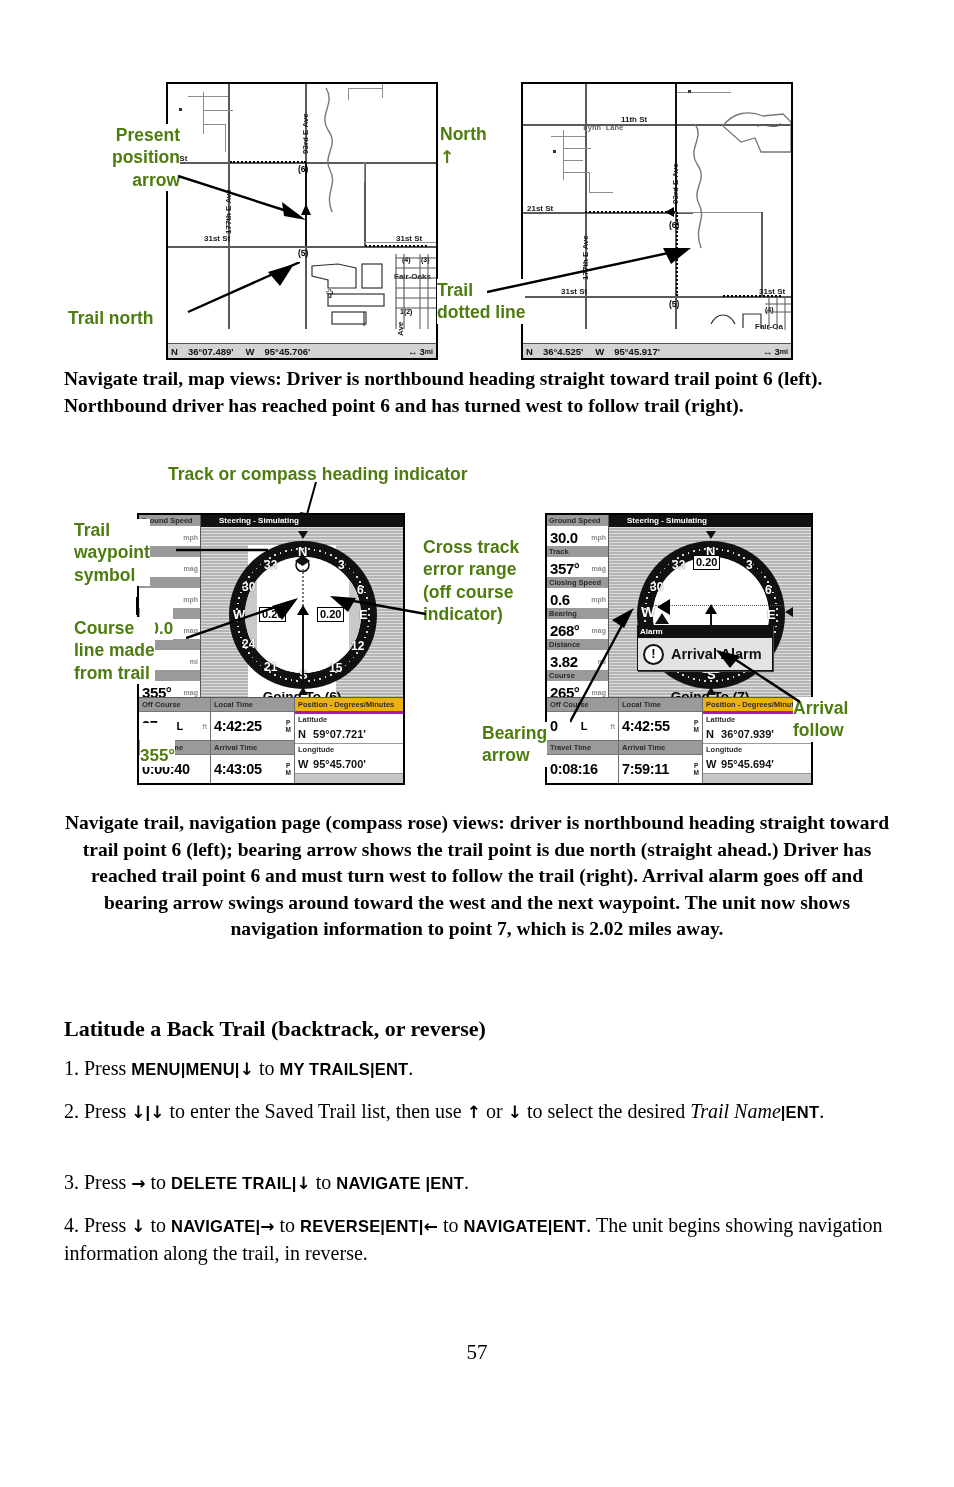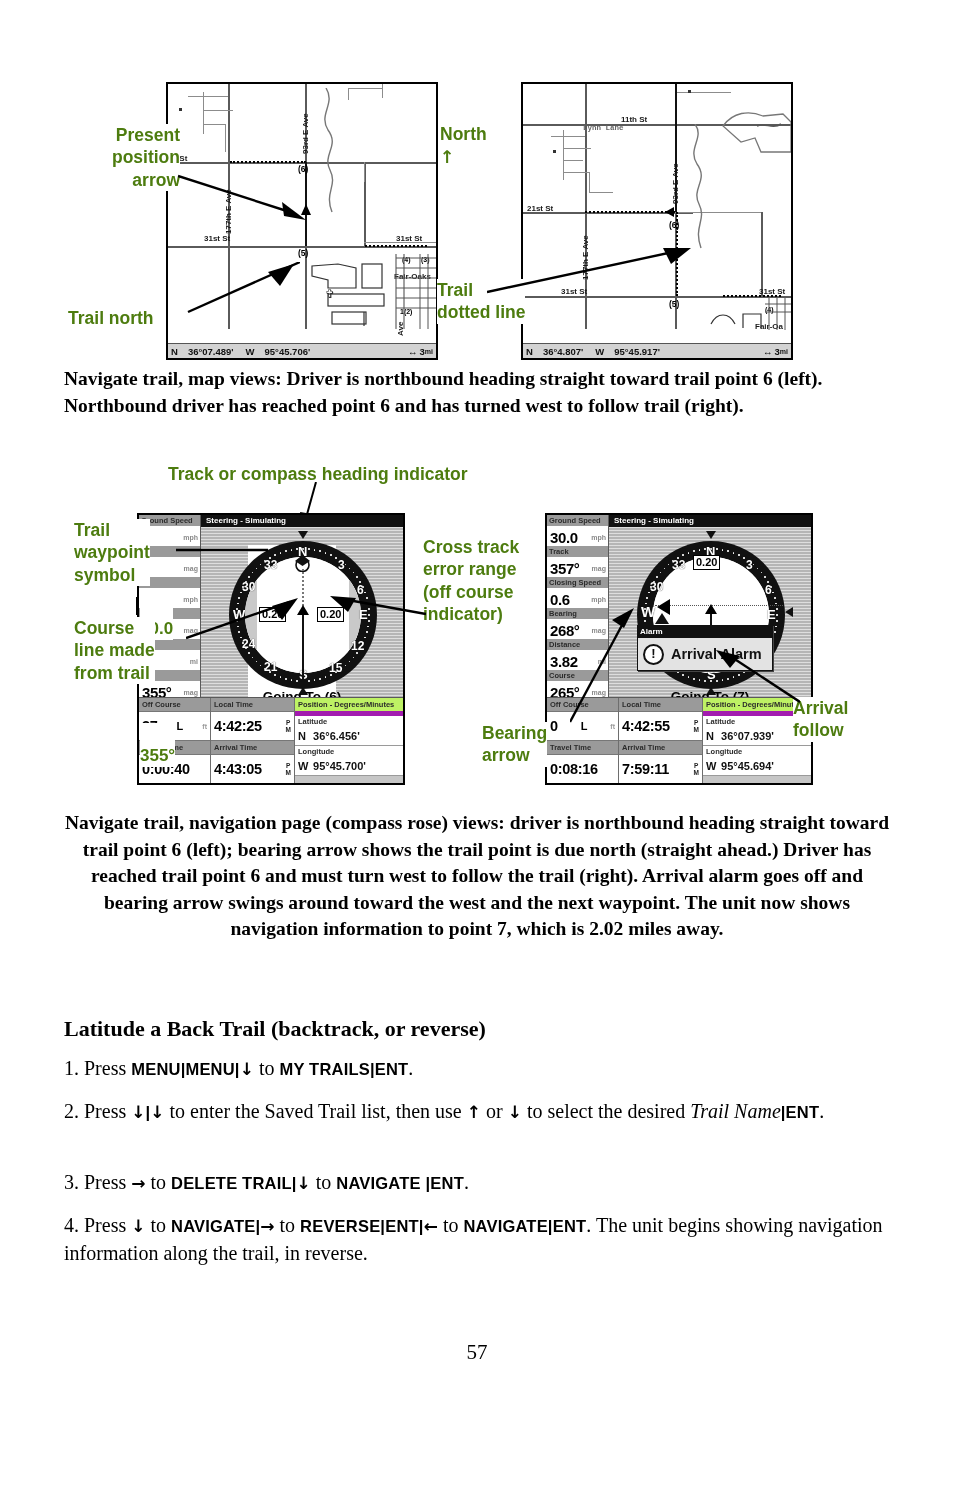--- a/index.html
+++ b/index.html
@@ -164,21 +164,21 @@
   }
   .nav-title {
     position: absolute;
     top: 0;
     height: 12px;
     background: #111;
     color: #fff;
     font-size: 8px;
     font-weight: bold;
     line-height: 12px;
-    padding-left: 5px;
+    padding-left: 18px;
     box-sizing: border-box;
     overflow: hidden;
     white-space: nowrap;
   }
   .rose-area {
     position: absolute;
     background: #b5b5b5;
     background-image: repeating-linear-gradient(to bottom, rgba(255,255,255,.55) 0 1px, rgba(0,0,0,0) 1px 3px);
     overflow: hidden;
   }
@@ -343,24 +343,24 @@
     justify-content: space-between;
   }
   .bp-cell .val .big { font-size: 14.5px; font-weight: bold; letter-spacing: -0.3px; }
   .bp-cell .val .sub { font-size: 11px; font-weight: bold; }
   .bp-cell .val .mini {
     font-size: 6.5px; font-weight: bold; line-height: 7px;
     text-align: center; color: #222;
   }
   .bp-cell .val .unit-g { font-size: 7px; font-weight: bold; color: #9a9a9a; }
   .pos-col .hdr-main {
-    height: 13px; background: #bef264;
+    height: 13px; background: #eab308;
     font-size: 7.5px; font-weight: bold; color: #2b2b2b;
     padding-left: 3px; line-height: 13px; white-space: nowrap;
-    border-bottom: 5px solid #a21caf;
+    border-bottom: 3px solid #a21caf;
   }
   .pos-col .sub-hdr {
     height: 11px;
     background: #ffffff;
     font-size: 7.5px;
     font-weight: bold;
     color: #2b2b2b;
     padding-left: 3px;
     line-height: 11px;
   }
@@ -548,21 +548,21 @@
       <path d="M66,0 L66,32 M74,0 L74,32 M82,0 L82,32" stroke="#555" stroke-width="1" fill="none"></path>
       <path d="M62,6 L92,6 M62,14 L92,14" stroke="#555" stroke-width="1" fill="none"></path>
     </svg>
     <div class="abs" style="left:30px;top:66px;width:3px;height:3px;background:#333;"></div>
     <div class="abs" style="left:165px;top:6px;width:3px;height:3px;background:#333;"></div>
   </div>
 
   <div class="map-status">
     <span class="seg">N</span>
     <span style="width:10px"></span>
-    <span class="seg">36°4.807'</span>
+    <span class="seg">36°4.525'</span>
     <span style="width:12px"></span>
     <span class="seg">W</span>
     <span style="width:10px"></span>
     <span class="seg">95°45.917'</span>
     <span class="spacer"></span>
     <span class="scale-icon">↔</span>
     <span class="seg">3</span>
     <span class="tiny-unit">mi</span>
   </div>
 </div>
@@ -797,21 +797,21 @@
           <span class="mini">P<br>M</span>
         </div>
       </div>
     </div>
 
     <div class="bp-col pos-col" style="flex:1;">
       <div class="hdr-main">Position - Degrees/Minutes</div>
       <div class="sub-hdr"><span class="lbl">Latitude</span></div>
       <div class="coord">
         <span class="d">N</span>
-        <span>36°6.456'</span>
+        <span>59°07.721'</span>
       </div>
       <div class="sub-hdr"><span class="lbl">Longitude</span></div>
       <div class="coord">
         <span class="d">W</span>
         <span>95°45.700'</span>
       </div>
     </div>
   </div>
 </div>
 

